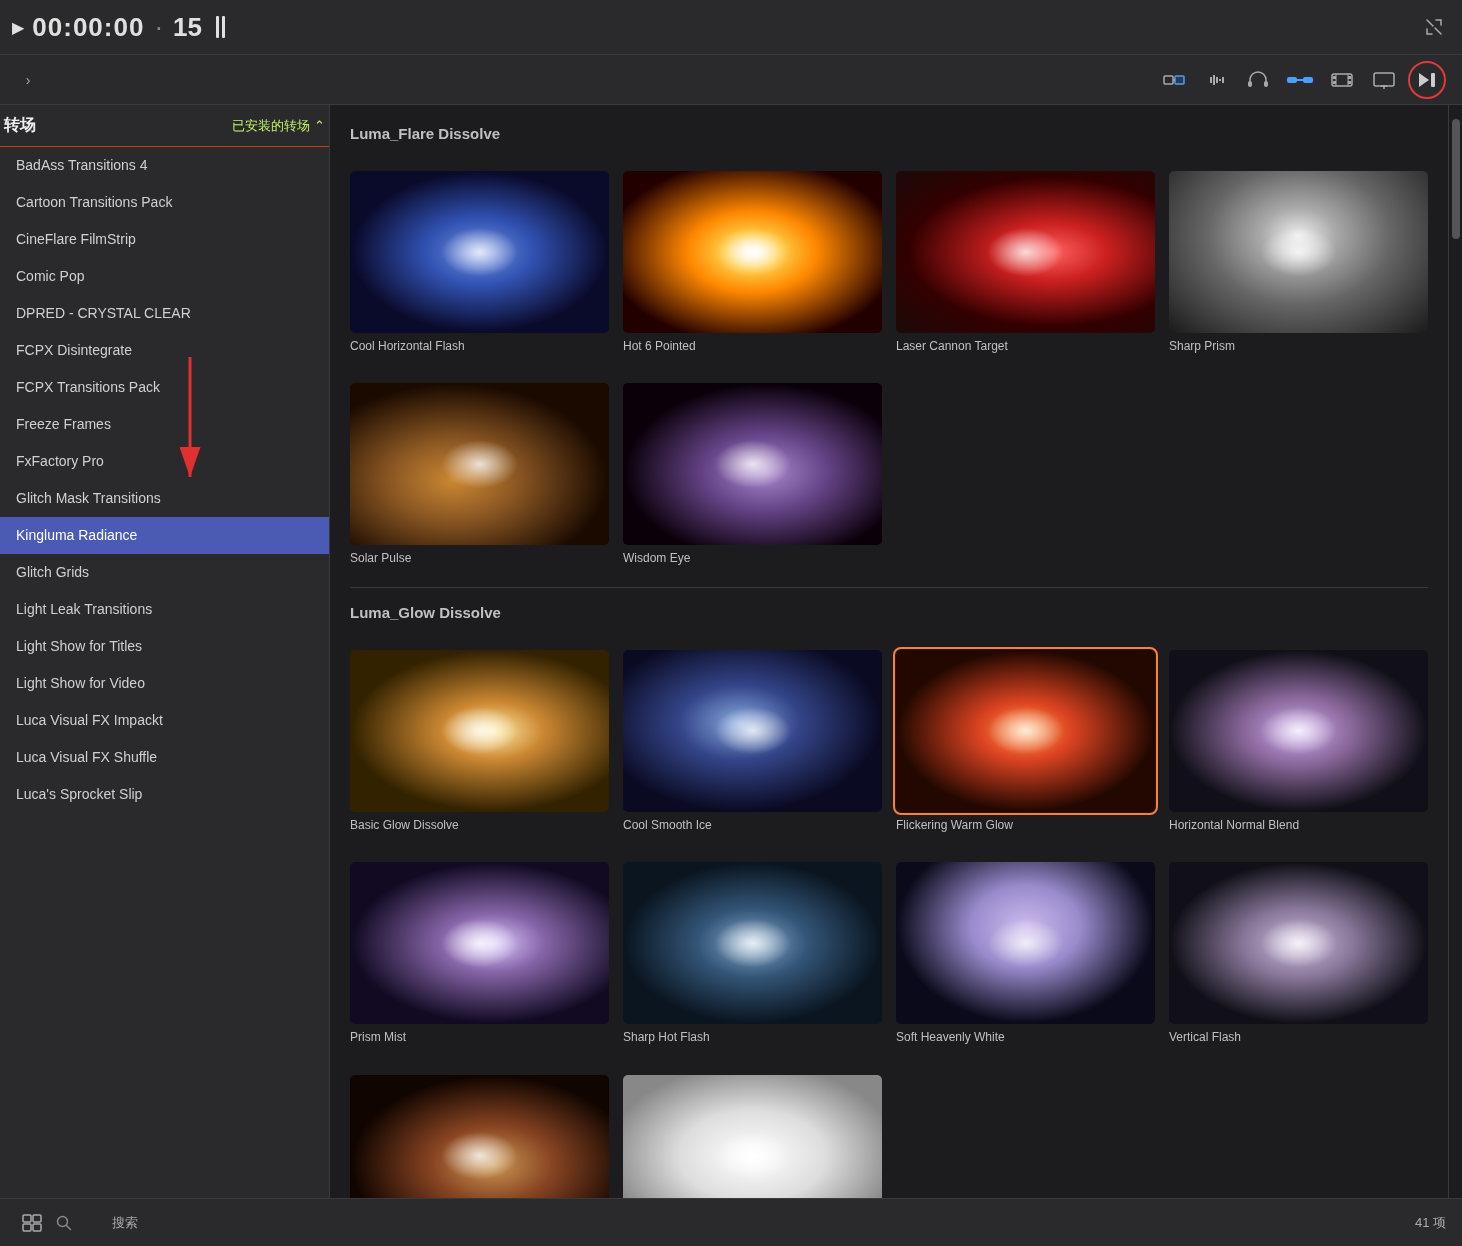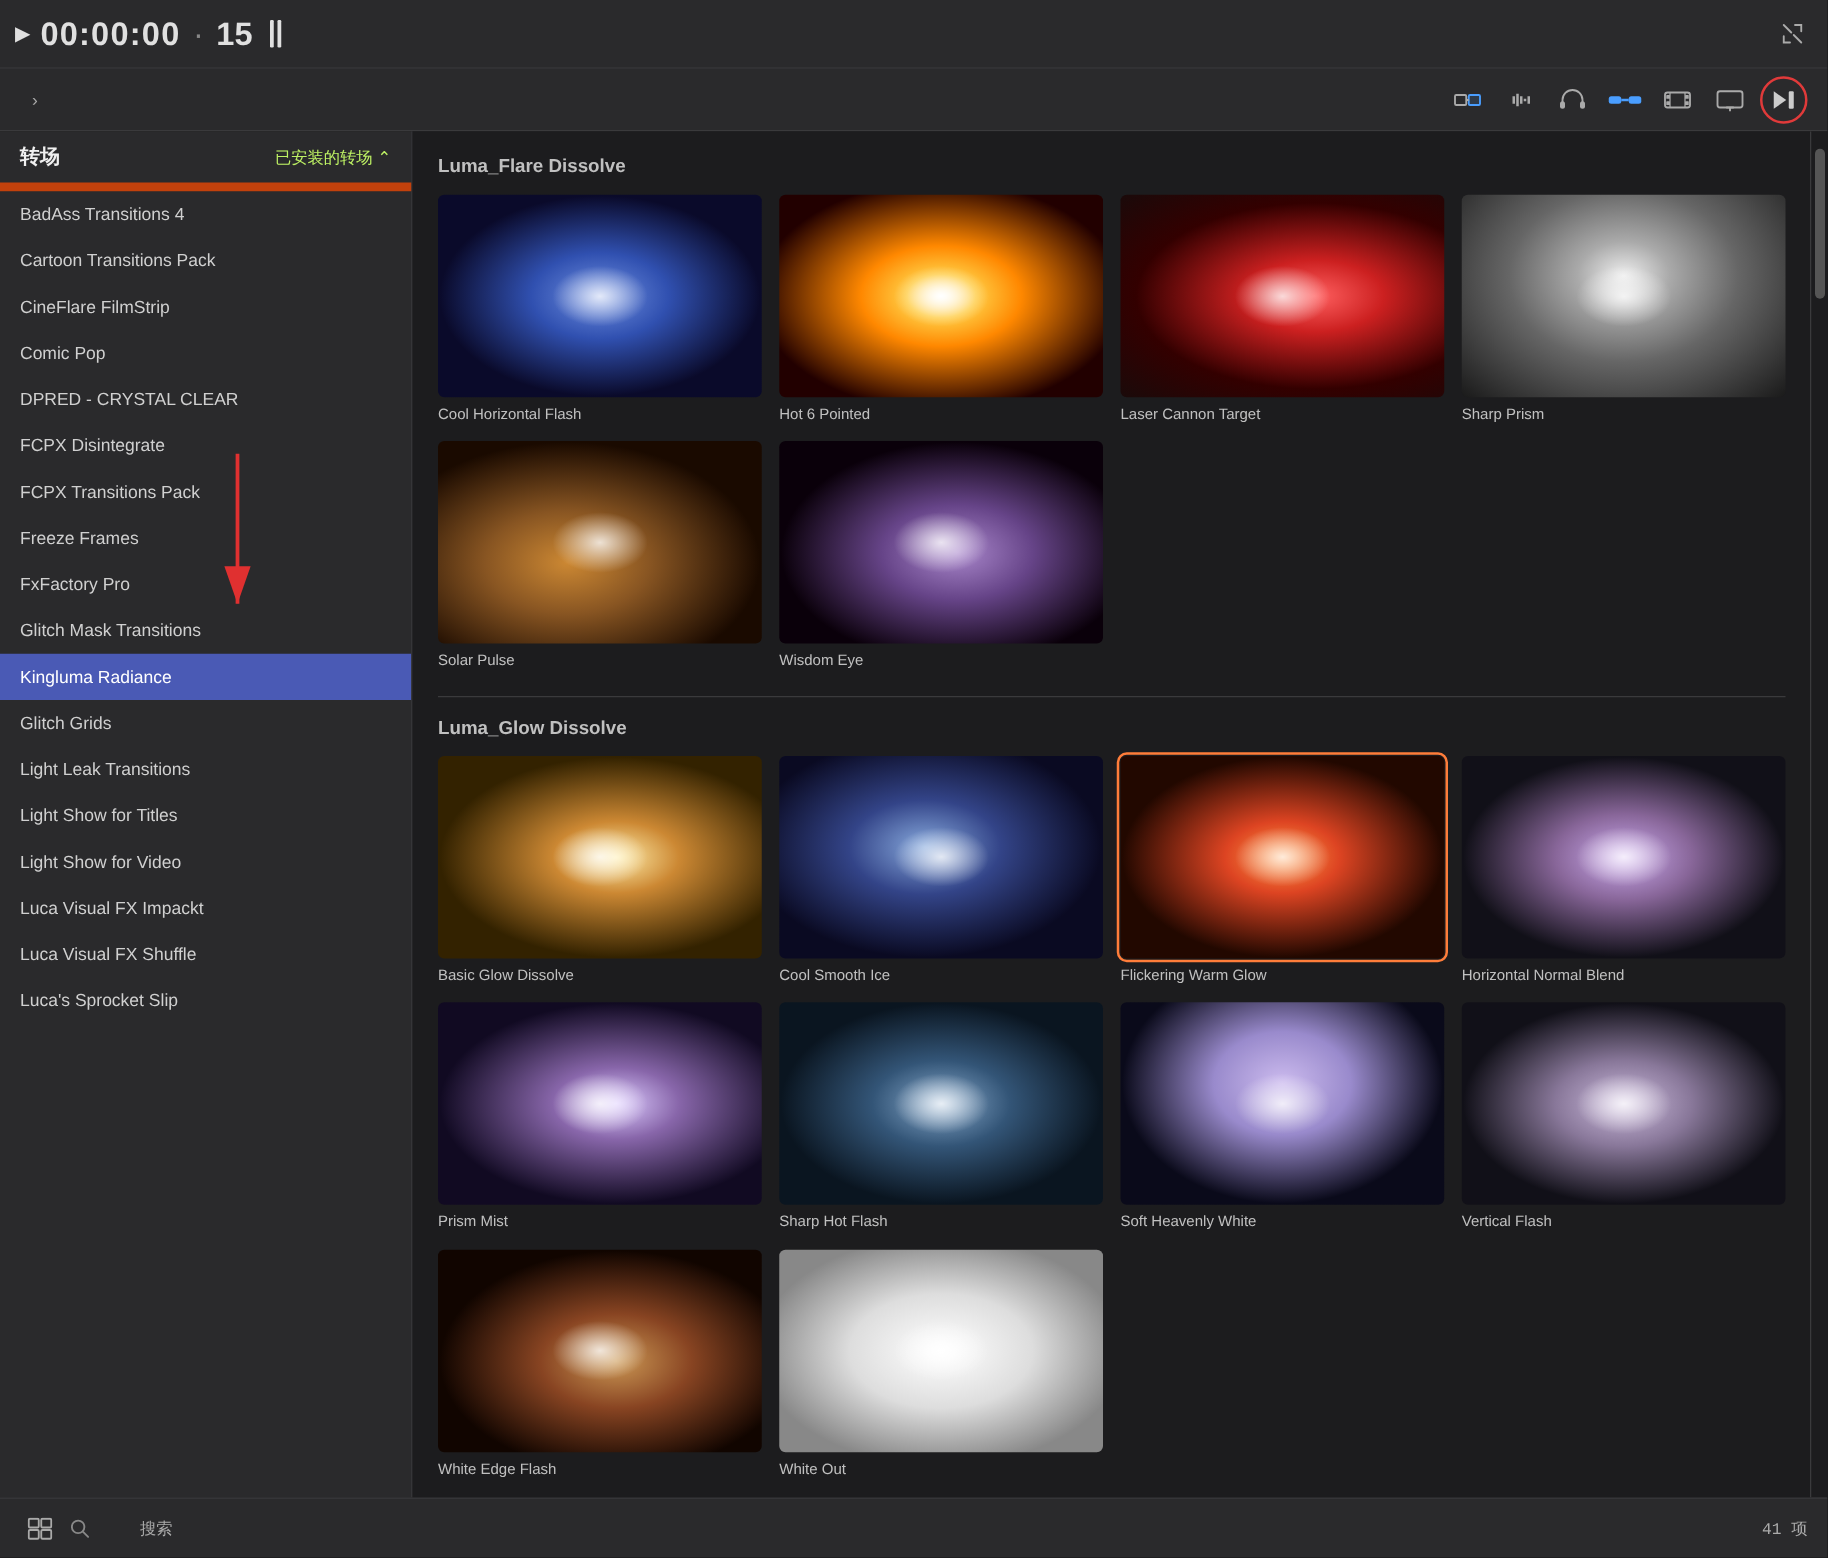--- a/index.html
+++ b/index.html
@@ -127,23 +127,23 @@
       background: #2a2a2c;
       border-right: 1px solid #3a3a3c;
       display: flex;
       flex-direction: column;
       flex-shrink: 0;
     }
     .sidebar-header {
       display: flex;
       align-items: center;
       justify-content: space-between;
-      padding: 10px 16px;
+      padding: 10px 4px;
       background: #2a2a2c;
-      border-bottom: 7px solid #c2410c;
+      border-bottom: 1px solid #c2410c;
       flex-shrink: 0;
     }
     .sidebar-title {
       font-size: 16px;
       font-weight: 600;
       color: #f0f0f0;
     }
     .sidebar-filter {
       display: flex;
       align-items: center;
@@ -206,20 +206,21 @@
     }
 
     .thumbnails-grid {
       display: grid;
       grid-template-columns: repeat(4, 1fr);
       gap: 14px;
       margin-bottom: 4px;
     }
     .thumb-item {
       cursor: pointer;
+      margin-top: 15px;
     }
     .thumb-img {
       width: 100%;
       aspect-ratio: 16/10;
       border-radius: 5px;
       overflow: hidden;
       margin-bottom: 6px;
       position: relative;
     }
     .thumb-img.selected-thumb {
@@ -302,21 +303,20 @@
       border-top: 1px solid #3a3a3c;
       display: flex;
       align-items: center;
       padding: 0 16px;
       flex-shrink: 0;
     }
     .bottom-bar-spacer { flex: 1; }
     .bottom-count {
       color: #aaa;
       font-size: 13px;
-      font-family: Liberation Mono, monospace;
     }
     .search-area {
       display: flex;
       align-items: center;
       gap: 6px;
       color: #aaa;
     }
     .bottom-icon-btn {
       width: 32px;
       height: 32px;

